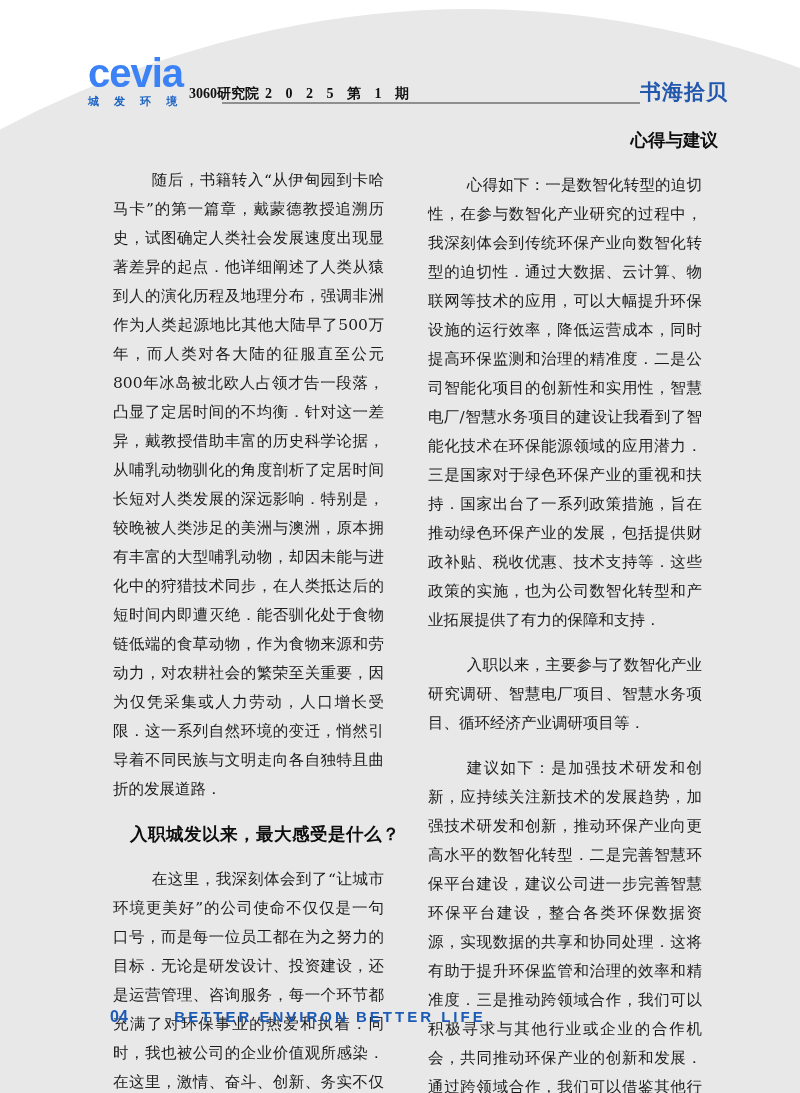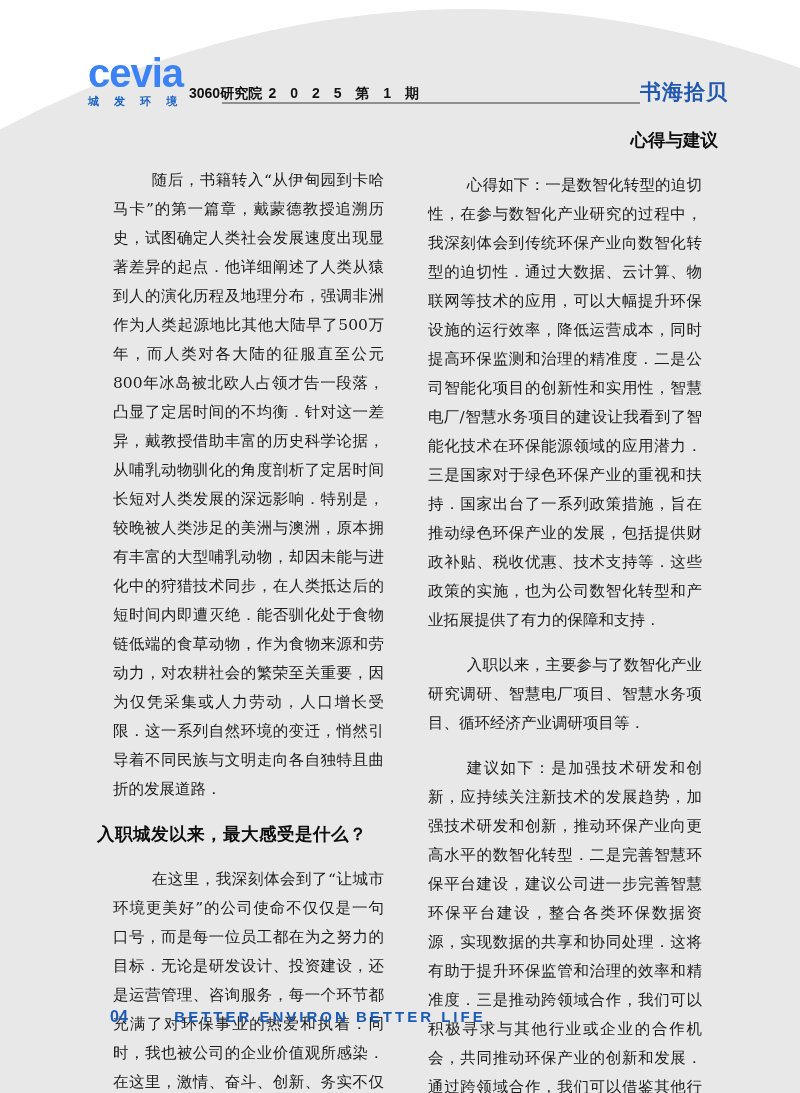--- a/index.html
+++ b/index.html
@@ -50,21 +50,21 @@
     color: #1c63c4;
     letter-spacing: 6px;
     white-space: nowrap;
     margin-top: 6px;
   }
   .journal-row {
     position: absolute;
     left: 168px;
     top: 84px;
     white-space: nowrap;
-    font-family: Liberation Sans, sans-serif;
+    font-family: Liberation Serif, serif;
     padding-left: 21px;
   }
   .journal-name {
     font-weight: bold;
     font-size: 14px;
     color: #111111;
   }
   .journal-issue {
     font-weight: bold;
     font-size: 14px;
@@ -110,21 +110,21 @@
   }
   .col p {
     margin: 16px;
     text-indent: 2.5em;
   }
   .col h3.center-head {
     margin: 7px 0 6px 0;
     font-size: 17.5px;
     font-weight: bold;
     color: #0e0e0e;
-    text-align: left;
+    text-align: right;
     letter-spacing: 0.5px;
   }
   .col h3.left-head {
     margin: 0 0 4px 0;
     font-size: 17.5px;
     font-weight: bold;
     color: #0e0e0e;
     text-indent: 2em;
     text-align: right;
   }

